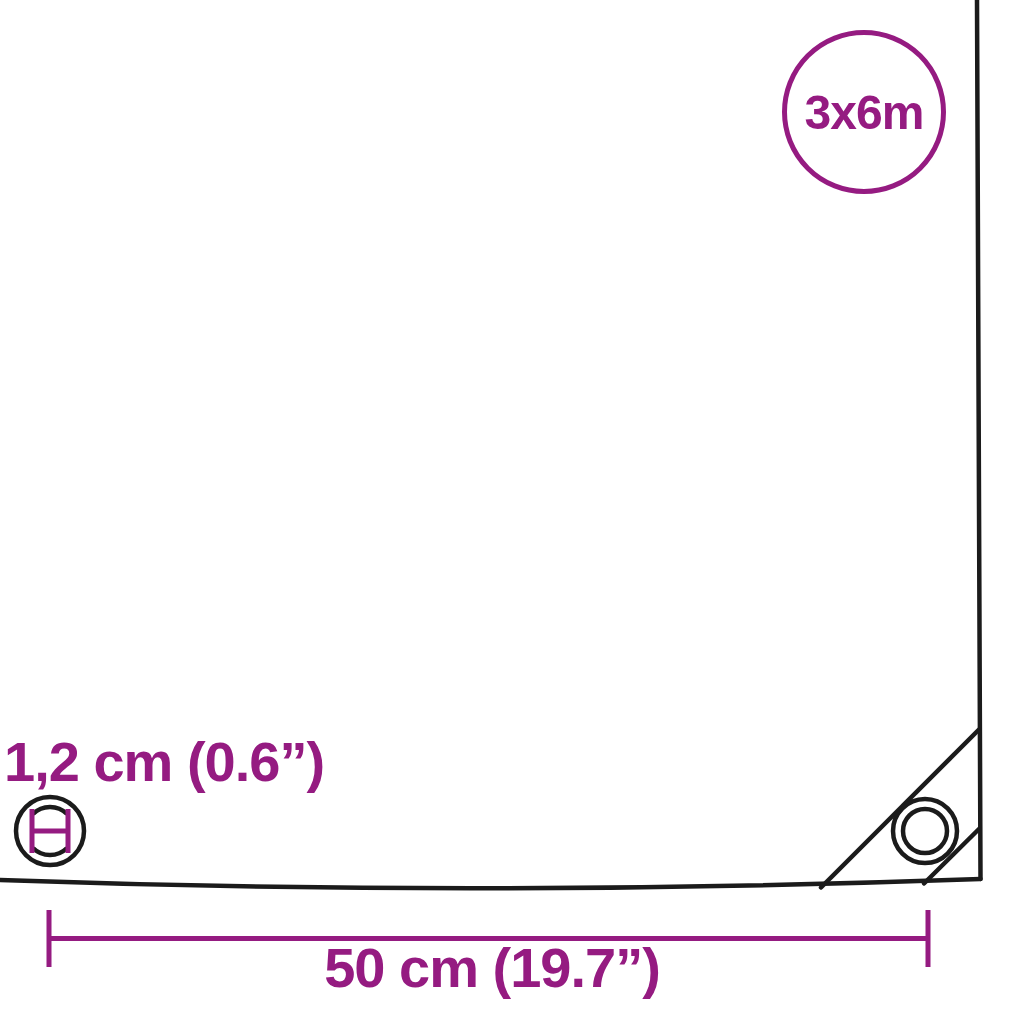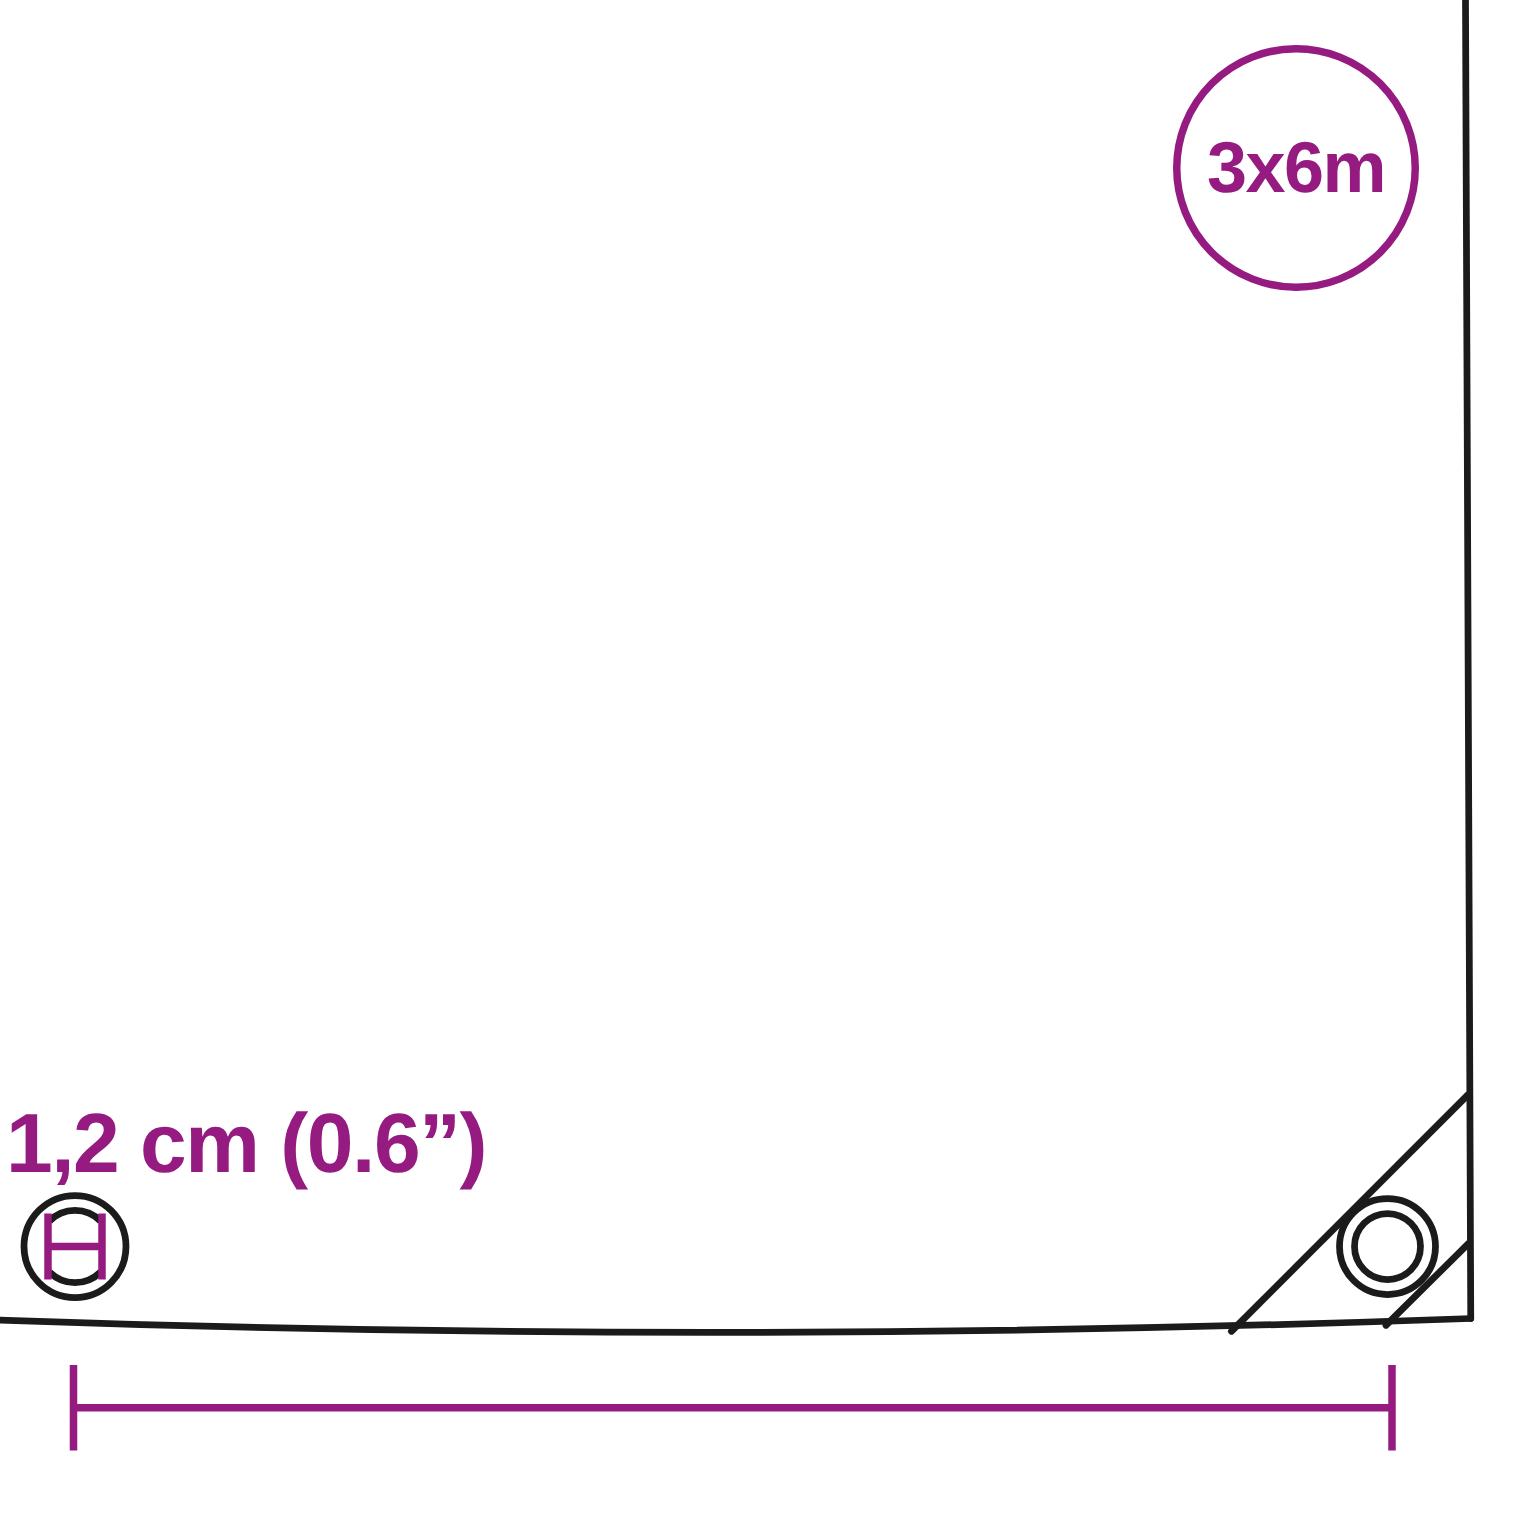--- a/index.html
+++ b/index.html
@@ -108,14 +108,15 @@
 
     <path class="accent-line" d="M 49 910 L 49 967 M 928 910 L 928 967 M 49 938.5 L 928 938.5"></path>
   </svg>
 
   <div class="size-badge">
     <span class="size-badge-text">3x6m</span>
   </div>
 
   <div class="label eyelet-size-label">1,2 cm (0.6”)</div>
 
+  <div class="label spacing-label">50 cm (19.7”)</div>
 
 </div>
 
 </body></html>

